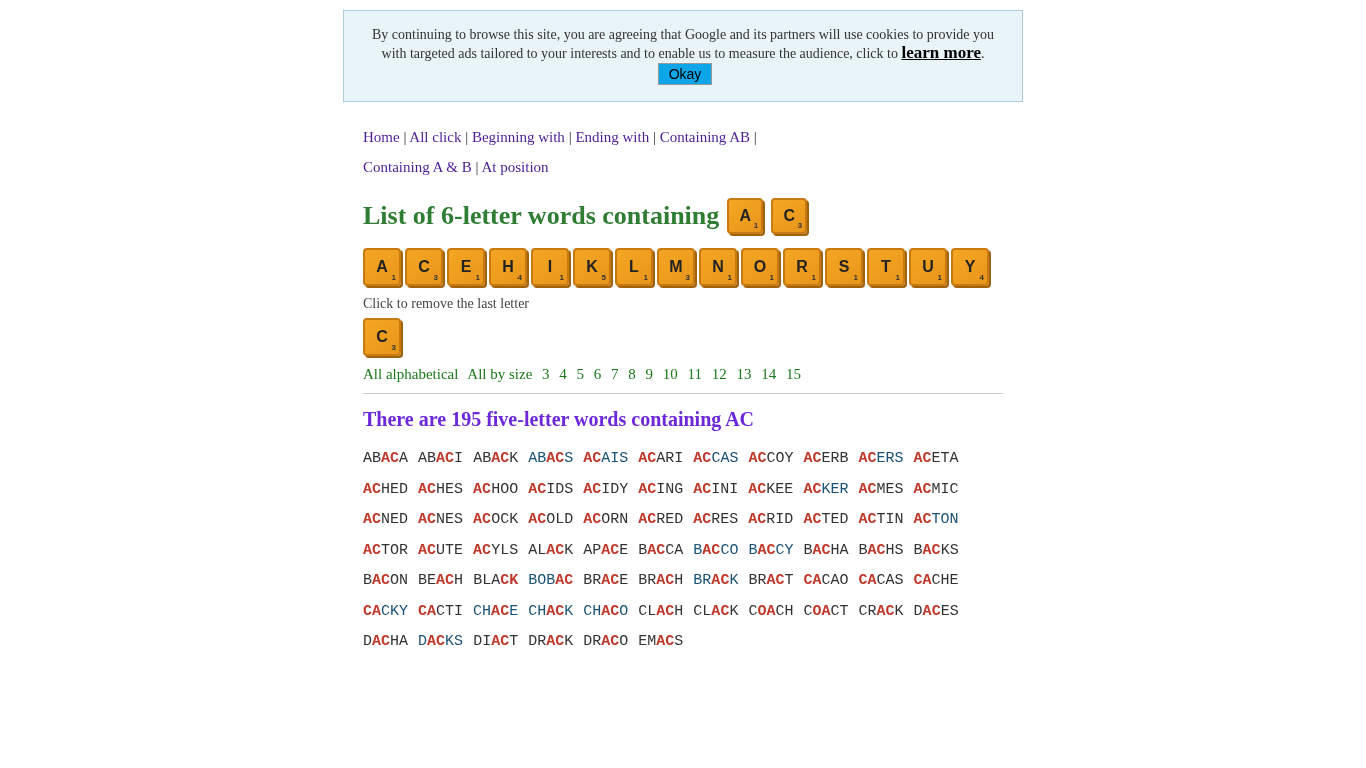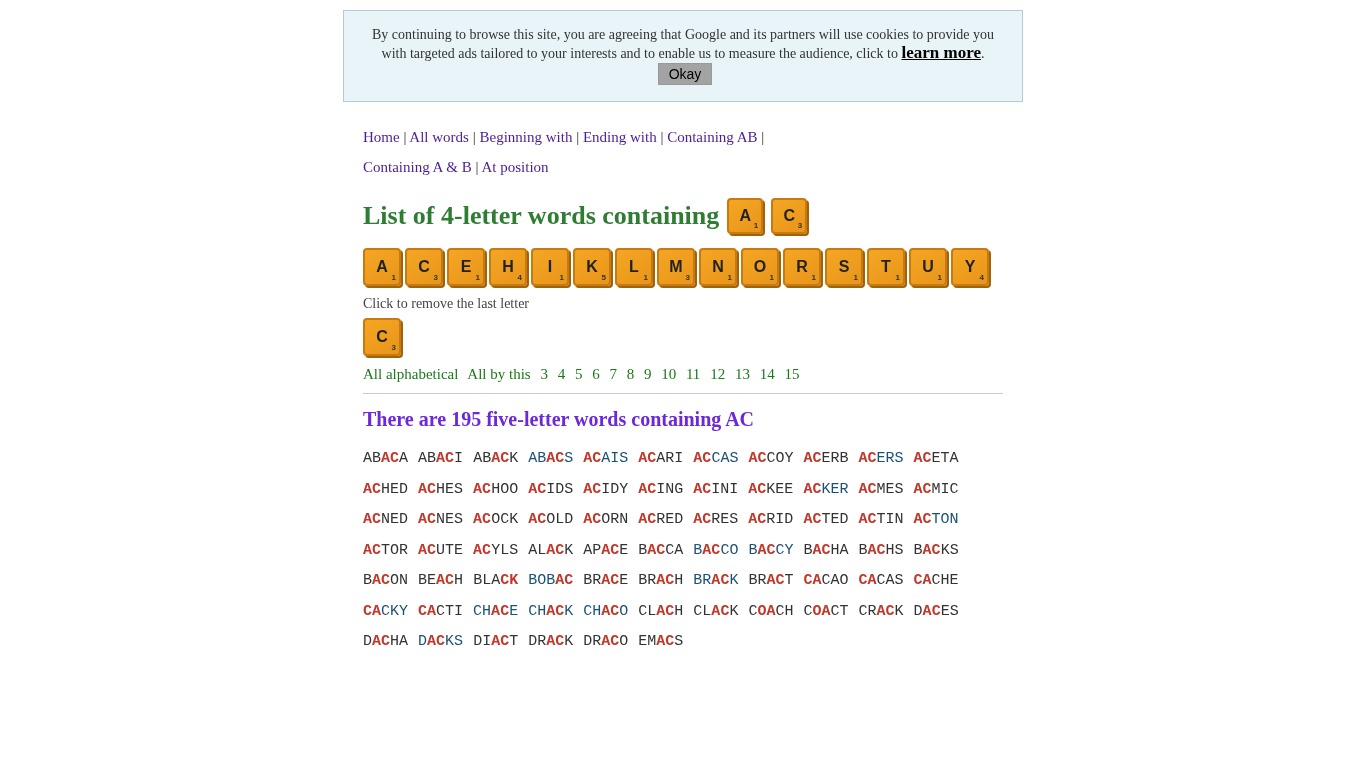--- a/index.html
+++ b/index.html
@@ -20,21 +20,21 @@
       text-align: center;
       font-size: 14px;
       color: #333;
     }
     .cookie-banner a {
       color: #000;
       font-weight: bold;
       font-size: 17px;
     }
     .cookie-banner .okay-btn {
-      background: #a3a3a3;
+      background: #0ea5e9;
       border: 1px solid #999;
       padding: 2px 10px;
       cursor: pointer;
       font-size: 14px;
       margin-left: 4px;
     }
 
     
     .main-container {
       max-width: 680px;
@@ -176,36 +176,36 @@
   <span>By continuing to browse this site, you are agreeing that Google and its partners will use cookies to provide you with targeted ads tailored to your interests and to enable us to measure the audience, click to</span>
   <a href="#">learn more</a>.
   <button class="okay-btn">Okay</button>
 </div>
 
 <div class="main-container">
 
   <div class="nav-links">
     <a href="#">Home</a>
     <span> | </span>
-    <a href="#">All words</a>
+    <a href="#">All click</a>
     <span> | </span>
     <a href="#">Beginning with</a>
     <span> | </span>
     <a href="#">Ending with</a>
     <span> | </span>
     <a href="#">Containing AB</a>
     <span> | </span>
     <br>
     <a href="#">Containing A &amp; B</a>
     <span> | </span>
     <a href="#">At position</a>
   </div>
 
   <div class="page-title">
-    <span>List of 4-letter words containing</span>
+    <span>List of 6-letter words containing</span>
     <span class="tile tile-header">
       A<span class="tile-score">1</span>
     </span>
     <span class="tile tile-header">
       C<span class="tile-score">3</span>
     </span>
   </div>
 
   <div class="tile-group" id="add-tiles-container">
       <span class="tile tile-small">A<span class="tile-score">1</span></span>
@@ -225,21 +225,21 @@
       <span class="tile tile-small">Y<span class="tile-score">4</span></span>
     </div>
 
   <div class="section-label">Click to remove the last letter</div>
   <div class="tile-group">
     <span class="tile tile-small">
       C<span class="tile-score">3</span>
     </span>
   </div>
 
-  <div class="size-links" id="size-links-container"><a href="#">All alphabetical</a> <a href="#">All by this</a> <a href="#">3</a> <a href="#">4</a> <a href="#">5</a> <a href="#">6</a> <a href="#">7</a> <a href="#">8</a> <a href="#">9</a> <a href="#">10</a> <a href="#">11</a> <a href="#">12</a> <a href="#">13</a> <a href="#">14</a> <a href="#">15</a></div>
+  <div class="size-links" id="size-links-container"><a href="#">All alphabetical</a> <a href="#">All by size</a> <a href="#">3</a> <a href="#">4</a> <a href="#">5</a> <a href="#">6</a> <a href="#">7</a> <a href="#">8</a> <a href="#">9</a> <a href="#">10</a> <a href="#">11</a> <a href="#">12</a> <a href="#">13</a> <a href="#">14</a> <a href="#">15</a></div>
 
   <hr class="divider">
 
   <div class="count-heading">There are 195 five-letter words containing AC</div>
 
   <div class="words-list" id="words-list-container"><span class="word">AB<span class="hi-ac">A</span><span class="hi-ac">C</span>A</span><span class="word">AB<span class="hi-ac">A</span><span class="hi-ac">C</span>I</span><span class="word">AB<span class="hi-ac">A</span><span class="hi-ac">C</span>K</span><span class="word linked">AB<span class="hi-ac">A</span><span class="hi-ac">C</span>S</span><span class="word linked"><span class="hi-ac">A</span><span class="hi-ac">C</span>AIS</span><span class="word"><span class="hi-ac">A</span><span class="hi-ac">C</span>ARI</span><span class="word linked"><span class="hi-ac">A</span><span class="hi-ac">C</span>CAS</span><span class="word"><span class="hi-ac">A</span><span class="hi-ac">C</span>COY</span><span class="word"><span class="hi-ac">A</span><span class="hi-ac">C</span>ERB</span><span class="word linked"><span class="hi-ac">A</span><span class="hi-ac">C</span>ERS</span><span class="word"><span class="hi-ac">A</span><span class="hi-ac">C</span>ETA</span><span class="word"><span class="hi-ac">A</span><span class="hi-ac">C</span>HED</span><span class="word"><span class="hi-ac">A</span><span class="hi-ac">C</span>HES</span><span class="word"><span class="hi-ac">A</span><span class="hi-ac">C</span>HOO</span><span class="word"><span class="hi-ac">A</span><span class="hi-ac">C</span>IDS</span><span class="word"><span class="hi-ac">A</span><span class="hi-ac">C</span>IDY</span><span class="word"><span class="hi-ac">A</span><span class="hi-ac">C</span>ING</span><span class="word"><span class="hi-ac">A</span><span class="hi-ac">C</span>INI</span><span class="word"><span class="hi-ac">A</span><span class="hi-ac">C</span>KEE</span><span class="word linked"><span class="hi-ac">A</span><span class="hi-ac">C</span>KER</span><span class="word"><span class="hi-ac">A</span><span class="hi-ac">C</span>MES</span><span class="word"><span class="hi-ac">A</span><span class="hi-ac">C</span>MIC</span><span class="word"><span class="hi-ac">A</span><span class="hi-ac">C</span>NED</span><span class="word"><span class="hi-ac">A</span><span class="hi-ac">C</span>NES</span><span class="word"><span class="hi-ac">A</span><span class="hi-ac">C</span>OCK</span><span class="word"><span class="hi-ac">A</span><span class="hi-ac">C</span>OLD</span><span class="word"><span class="hi-ac">A</span><span class="hi-ac">C</span>ORN</span><span class="word"><span class="hi-ac">A</span><span class="hi-ac">C</span>RED</span><span class="word"><span class="hi-ac">A</span><span class="hi-ac">C</span>RES</span><span class="word"><span class="hi-ac">A</span><span class="hi-ac">C</span>RID</span><span class="word"><span class="hi-ac">A</span><span class="hi-ac">C</span>TED</span><span class="word"><span class="hi-ac">A</span><span class="hi-ac">C</span>TIN</span><span class="word linked"><span class="hi-ac">A</span><span class="hi-ac">C</span>TON</span><span class="word"><span class="hi-ac">A</span><span class="hi-ac">C</span>TOR</span><span class="word"><span class="hi-ac">A</span><span class="hi-ac">C</span>UTE</span><span class="word"><span class="hi-ac">A</span><span class="hi-ac">C</span>YLS</span><span class="word">AL<span class="hi-ac">A</span><span class="hi-ac">C</span>K</span><span class="word">AP<span class="hi-ac">A</span><span class="hi-ac">C</span>E</span><span class="word">B<span class="hi-ac">A</span><span class="hi-ac">C</span>CA</span><span class="word linked">B<span class="hi-ac">A</span><span class="hi-ac">C</span>CO</span><span class="word linked">B<span class="hi-ac">A</span><span class="hi-ac">C</span>CY</span><span class="word">B<span class="hi-ac">A</span><span class="hi-ac">C</span>HA</span><span class="word">B<span class="hi-ac">A</span><span class="hi-ac">C</span>HS</span><span class="word">B<span class="hi-ac">A</span><span class="hi-ac">C</span>KS</span><span class="word">B<span class="hi-ac">A</span><span class="hi-ac">C</span>ON</span><span class="word">BE<span class="hi-ac">A</span><span class="hi-ac">C</span>H</span><span class="word">BLA<span class="hi-ac">C</span><span class="hi-ac">K</span></span><span class="word linked">BOB<span class="hi-ac">A</span><span class="hi-ac">C</span></span><span class="word">BR<span class="hi-ac">A</span><span class="hi-ac">C</span>E</span><span class="word">BR<span class="hi-ac">A</span><span class="hi-ac">C</span>H</span><span class="word linked">BR<span class="hi-ac">A</span><span class="hi-ac">C</span>K</span><span class="word">BR<span class="hi-ac">A</span><span class="hi-ac">C</span>T</span><span class="word"><span class="hi-ac">C</span><span class="hi-ac">A</span>CAO</span><span class="word"><span class="hi-ac">C</span><span class="hi-ac">A</span>CAS</span><span class="word"><span class="hi-ac">C</span><span class="hi-ac">A</span>CHE</span><span class="word linked"><span class="hi-ac">C</span><span class="hi-ac">A</span>CKY</span><span class="word"><span class="hi-ac">C</span><span class="hi-ac">A</span>CTI</span><span class="word linked">CH<span class="hi-ac">A</span><span class="hi-ac">C</span>E</span><span class="word linked">CH<span class="hi-ac">A</span><span class="hi-ac">C</span>K</span><span class="word linked">CH<span class="hi-ac">A</span><span class="hi-ac">C</span>O</span><span class="word">CL<span class="hi-ac">A</span><span class="hi-ac">C</span>H</span><span class="word">CL<span class="hi-ac">A</span><span class="hi-ac">C</span>K</span><span class="word">C<span class="hi-ac">O</span><span class="hi-ac">A</span>CH</span><span class="word">C<span class="hi-ac">O</span><span class="hi-ac">A</span>CT</span><span class="word">CR<span class="hi-ac">A</span><span class="hi-ac">C</span>K</span><span class="word">D<span class="hi-ac">A</span><span class="hi-ac">C</span>ES</span><span class="word">D<span class="hi-ac">A</span><span class="hi-ac">C</span>HA</span><span class="word linked">D<span class="hi-ac">A</span><span class="hi-ac">C</span>KS</span><span class="word">DI<span class="hi-ac">A</span><span class="hi-ac">C</span>T</span><span class="word">DR<span class="hi-ac">A</span><span class="hi-ac">C</span>K</span><span class="word">DR<span class="hi-ac">A</span><span class="hi-ac">C</span>O</span><span class="word">EM<span class="hi-ac">A</span><span class="hi-ac">C</span>S</span></div>
 
 </div>
 
 </body></html>

